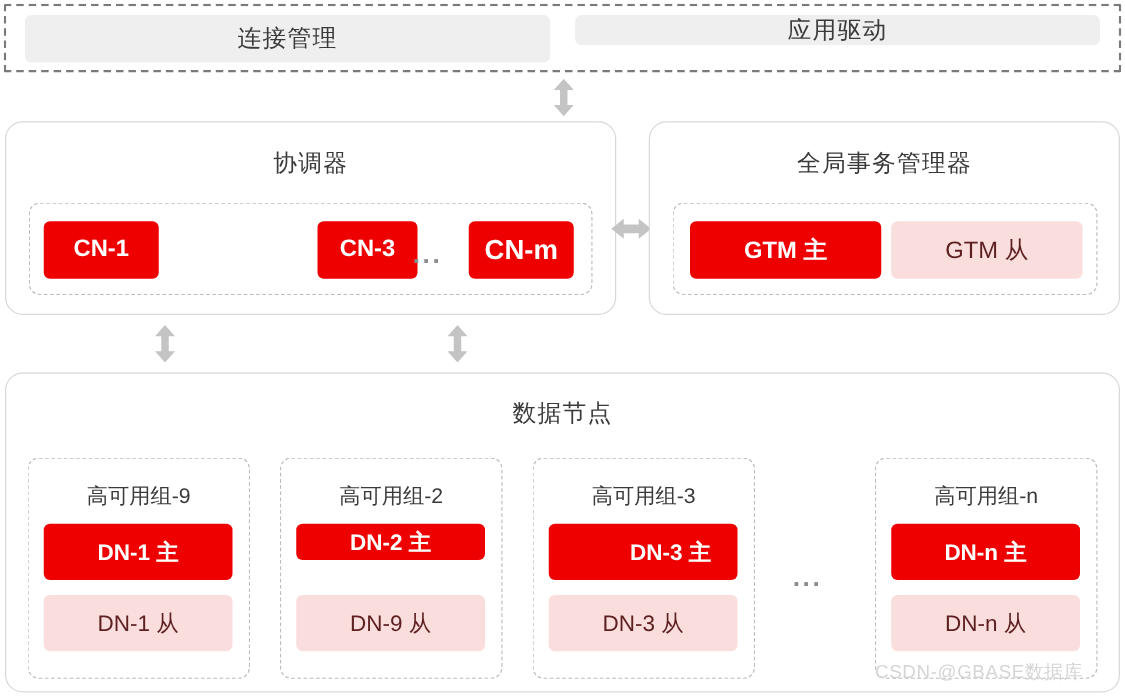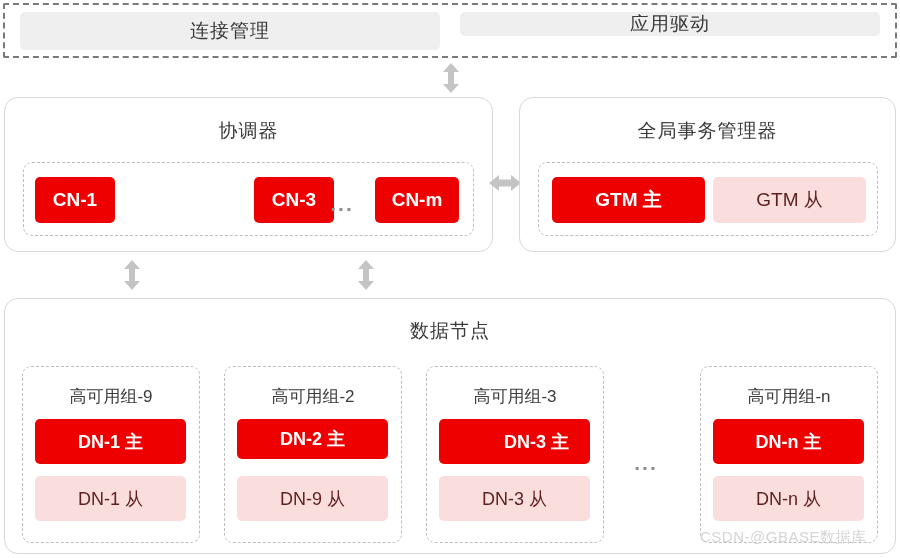--- a/index.html
+++ b/index.html
@@ -143,30 +143,30 @@
   </div>
 
   <div class="panel" style="left:4px; top:97px; width:489px; height:155px;">
   </div>
   <div class="panel-title" style="left:4px; top:118px; width:489px;">
     <span>协调器</span>
   </div>
 
   <div class="inner-dashed" style="left:23px; top:162px; width:451px; height:74px;"></div>
 
-  <div class="chip primary" style="left:35px; top:177px; width:80px; height:46px; font-size:19px;">
+  <div class="chip primary" style="left:35px; top:177px; width:92px; height:46px; font-size:19px;">
     <span>CN-1</span>
   </div>
   <div class="chip primary" style="left:222px; top:177px; width:80px; height:46px; font-size:19px;margin-left:32px;">
     <span>CN-3</span>
   </div>
   <div class="ellipsis" style="left:322px; top:193px; width:40px; text-align:center;">
     <span>...</span>
   </div>
-  <div class="chip primary" style="left:375px; top:177px; width:84px; height:46px; font-size:19px;">
+  <div class="chip primary" style="left:375px; top:177px; width:84px; height:46px; font-size:22px;">
     <span>CN-m</span>
   </div>
 
   <div class="arrow" style="left:489px; top:172px;">
     <svg width="32" height="22" viewBox="0 0 32 22" aria-hidden="true">
       <path d="M0 11 L10 3 L10 7.5 L22 7.5 L22 3 L32 11 L22 19 L22 14.5 L10 14.5 L10 19 Z" fill="#c4c4c4"></path>
     </svg>
   </div>
 
   <div class="panel" style="left:519px; top:97px; width:377px; height:155px;">
@@ -209,21 +209,21 @@
     <span>DN-1 主</span>
   </div>
   <div class="chip standby" style="left:35px; top:476px; width:151px; height:45px; font-size:18px;">
     <span>DN-1 从</span>
   </div>
 
   <div class="inner-dashed" style="left:224px; top:366px; width:178px; height:177px;"></div>
   <div class="group-label" style="left:224px; top:385px; width:178px;">
     <span>高可用组-2</span>
   </div>
-  <div class="chip primary" style="left:237px; top:419px; width:151px; height:40px; font-size:18px;">
+  <div class="chip primary" style="left:237px; top:419px; width:151px; height:29px; font-size:18px;">
     <span>DN-2 主</span>
   </div>
   <div class="chip standby" style="left:237px; top:476px; width:151px; height:45px; font-size:18px;">
     <span>DN-9 从</span>
   </div>
 
   <div class="inner-dashed" style="left:426px; top:366px; width:178px; height:177px;"></div>
   <div class="group-label" style="left:426px; top:385px; width:178px;">
     <span>高可用组-3</span>
   </div>

